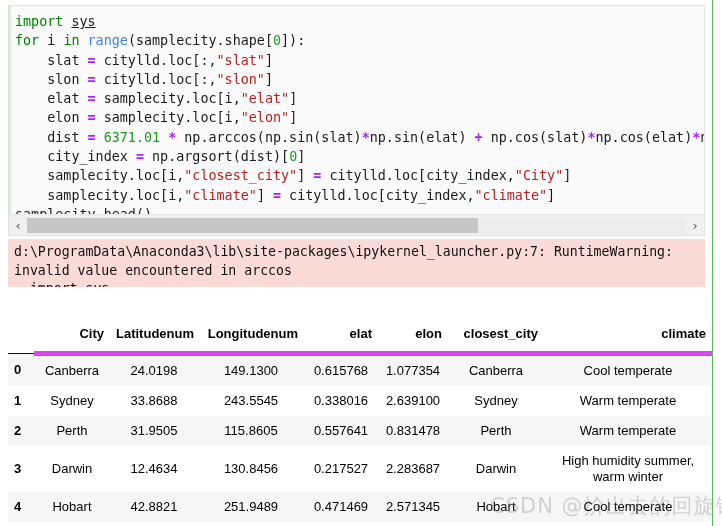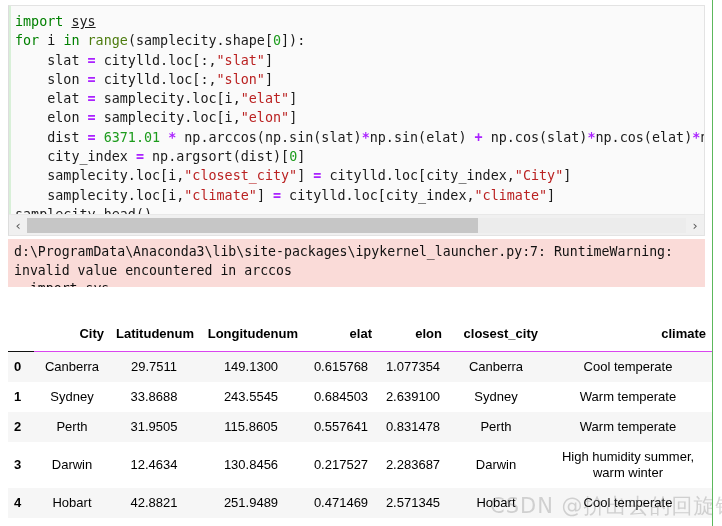--- a/index.html
+++ b/index.html
@@ -57,21 +57,21 @@
     margin: 0;
     padding: 6px 0 0 6px;
     font-family: "DejaVu Sans Mono", monospace;
     font-size: 13.4px;
     line-height: 19.3px;
     color: #1a1a1a;
     white-space: pre;
     letter-spacing: 0px;
   }
   .kw   { color: #008000; font-weight: normal; }
-  .bi   { color: #4d7c0f; }
+  .bi   { color: #3b82f6; }
   .num  { color: #1c9b1c; }
   .str  { color: #ba2121; }
   .op   { color: #aa22ff; font-weight: bold; }
   .pl   { color: #1a1a1a; text-decoration: underline; }
 
   
   #code-scrollbar {
     position: absolute;
     left: 0;
     bottom: 0;
@@ -143,21 +143,21 @@
     border-collapse: collapse;
     width: 704px;
     table-layout: fixed;
     font-size: 13px;
     color: #000000;
   }
   table#df thead th {
     font-weight: bold;
     text-align: right;
     padding: 8px 6px 10px 6px;
-    border-bottom: 1px solid #d946ef;
+    border-bottom: 5px solid #d946ef;
     vertical-align: bottom;
     white-space: nowrap;
   }
   table#df thead th.idxh {
     border-bottom: 1px solid #111111;
   }
   table#df tbody td {
     text-align: center;
     padding: 7px 6px 7px 6px;
     vertical-align: middle;
@@ -247,33 +247,33 @@
         <th>elat</th>
         <th>elon</th>
         <th>closest_city</th>
         <th>climate</th>
       </tr>
     </thead>
     <tbody>
       <tr class="even">
         <td class="idx">0</td>
         <td>Canberra</td>
-        <td>29.7511</td>
+        <td>24.0198</td>
         <td>149.1300</td>
         <td>0.615768</td>
         <td>1.077354</td>
         <td>Canberra</td>
         <td>Cool temperate</td>
       </tr>
       <tr class="odd">
         <td class="idx">1</td>
         <td>Sydney</td>
         <td>33.8688</td>
         <td>243.5545</td>
-        <td>0.684503</td>
+        <td>0.338016</td>
         <td>2.639100</td>
         <td>Sydney</td>
         <td>Warm temperate</td>
       </tr>
       <tr class="even">
         <td class="idx">2</td>
         <td>Perth</td>
         <td>31.9505</td>
         <td>115.8605</td>
         <td>0.557641</td>

